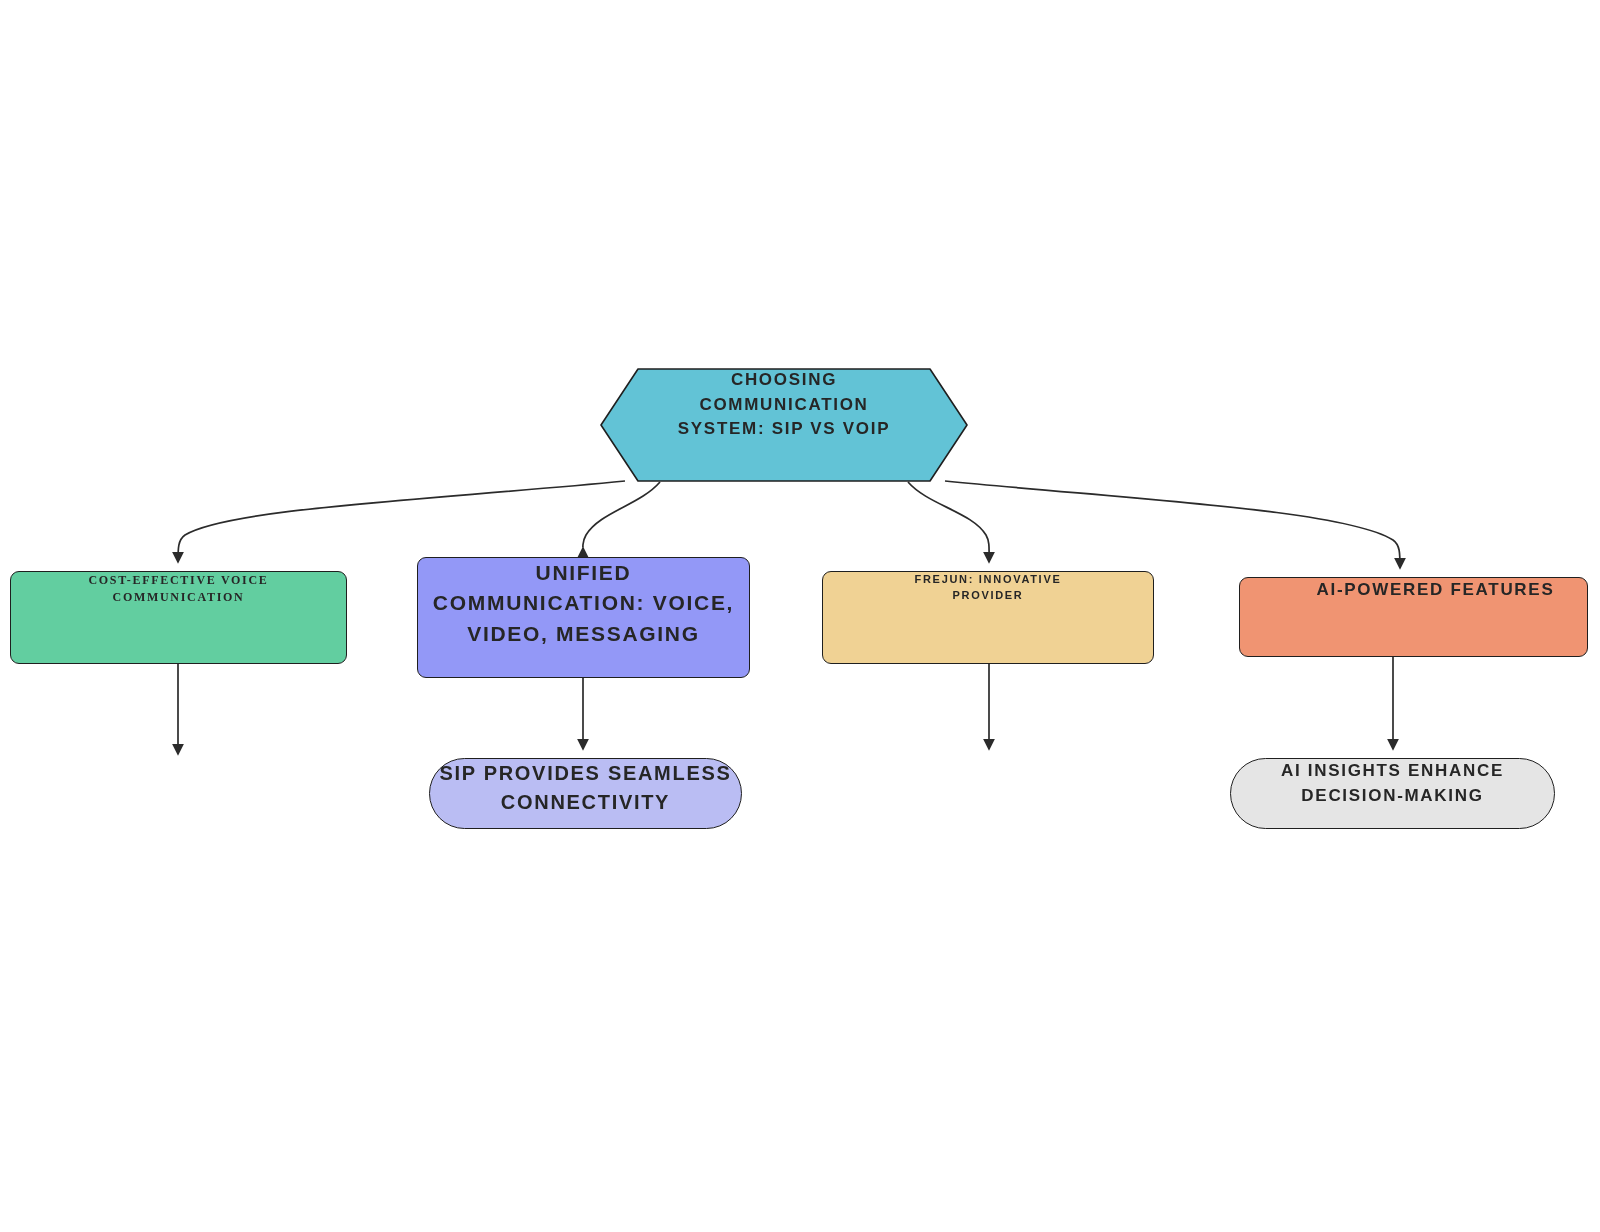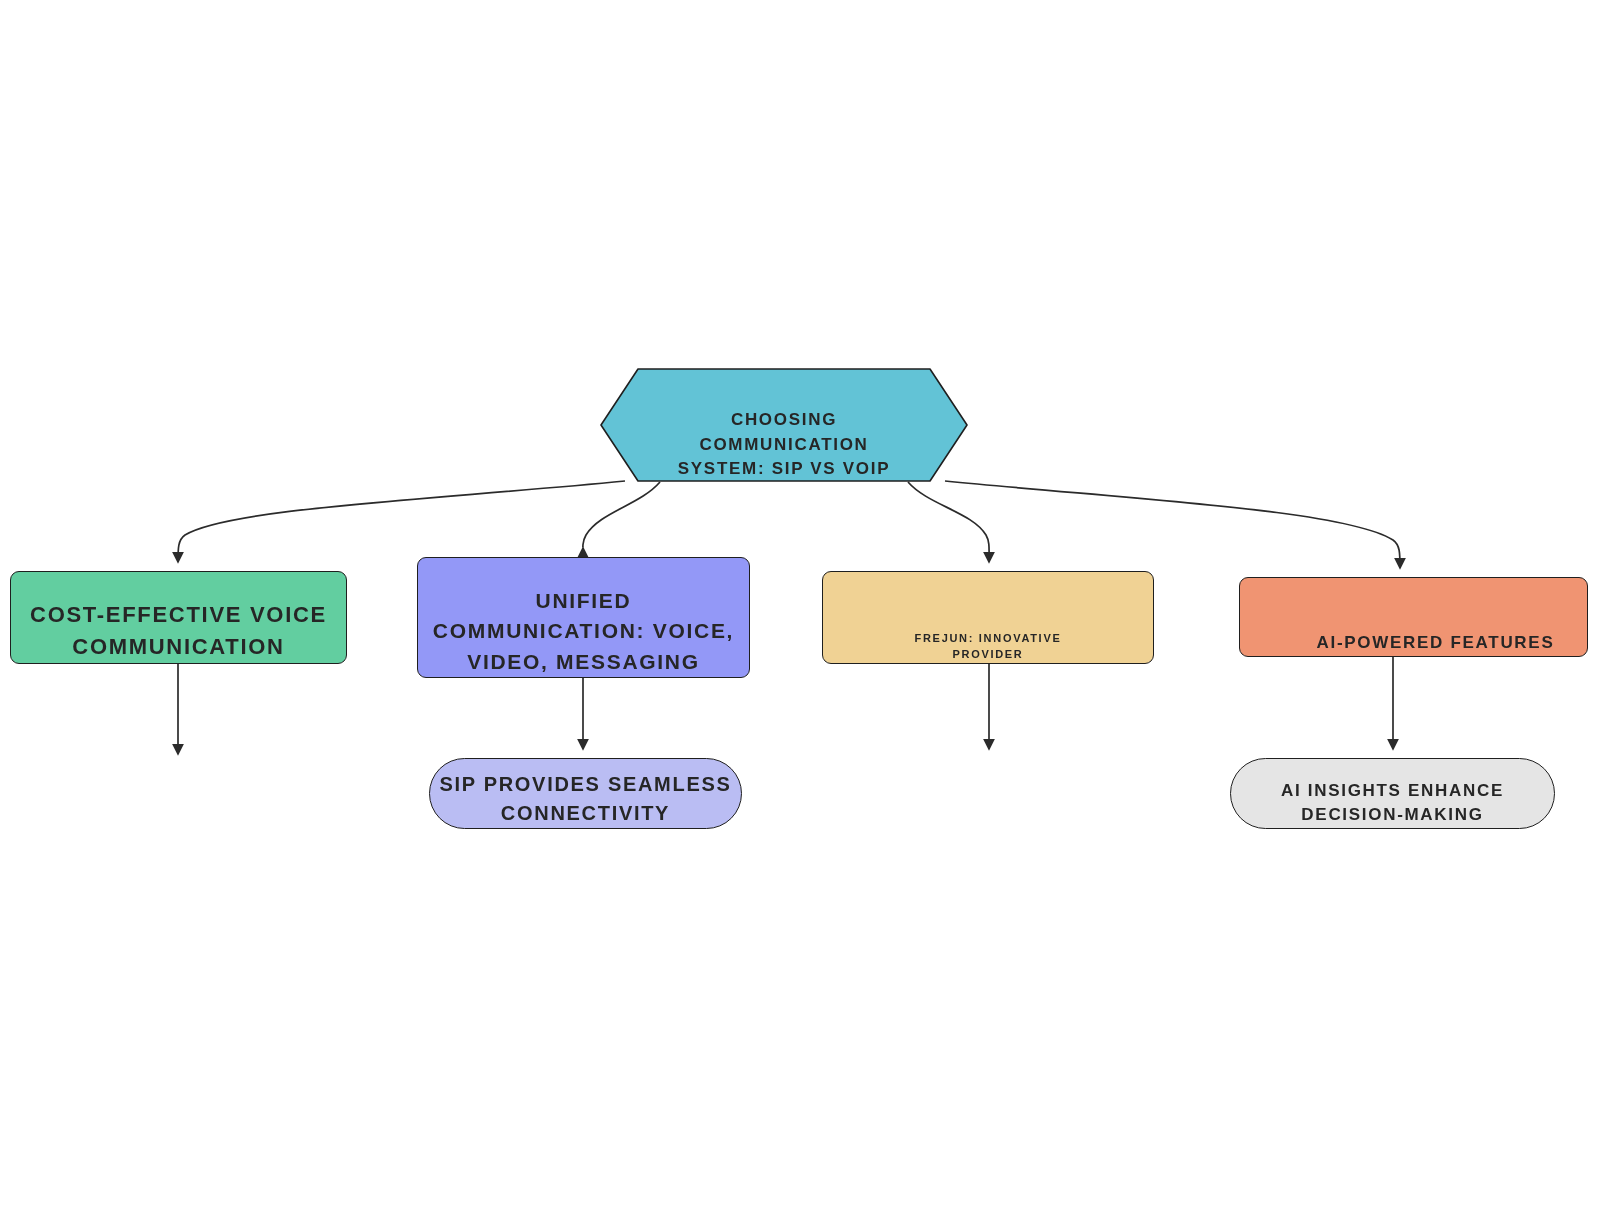--- a/index.html
+++ b/index.html
@@ -20,21 +20,21 @@
     left: 0;
     top: 0;
     width: 1600px;
     height: 1232px;
     pointer-events: none;
   }
   .node {
     position: absolute;
     box-sizing: border-box;
     display: flex;
-    align-items: flex-end;
+    align-items: flex-start;
     justify-content: center;
     text-align: center;
     border: 1.6px solid #1f1f1f;
     color: #262626;
     font-weight: 700;
     letter-spacing: 1.7px;
     line-height: 1.45;
     text-transform: uppercase;
     white-space: pre-line;
   }
@@ -88,21 +88,21 @@
 
   <div class="node hex" id="node-root" style="left: 600px; top: 368px; width: 368px; height: 114px; color: rgb(38, 38, 38); font-size: 17px;">
     <svg class="hex-svg" xmlns="http://www.w3.org/2000/svg" width="368" height="114" viewBox="0 0 368 114">
       <polygon points="38,1 330,1 367,57 330,113 38,113 1,57" fill="#62C3D6" stroke="#1f1f1f" stroke-width="1.6" stroke-linejoin="round"></polygon>
     </svg>
     <div class="hex-label">CHOOSING
 COMMUNICATION
 SYSTEM: SIP VS VOIP</div>
   </div>
 
-  <div class="node rect" id="node-branch-0" style="left: 10px; top: 571px; width: 337px; height: 93px; background: rgb(98, 206, 160); border-color: rgb(31, 31, 31); color: rgb(38, 38, 38); font-size: 22px;">
+  <div class="node rect" id="node-branch-0" style="left: 10px; top: 571px; width: 337px; height: 93px; background: rgb(98, 206, 160); border-color: rgb(31, 31, 31); color: rgb(38, 38, 38); font-size: 12px; font-family: Liberation Serif, serif;">
     <span>COST-EFFECTIVE VOICE
 COMMUNICATION</span>
   </div>
   <div class="node rect" id="node-branch-1" style="left: 417px; top: 557px; width: 333px; height: 121px; background: rgb(147, 152, 247); border-color: rgb(31, 31, 31); color: rgb(38, 38, 38); font-size: 21px;">
     <span>UNIFIED
 COMMUNICATION: VOICE,
 VIDEO, MESSAGING</span>
   </div>
   <div class="node rect" id="node-branch-2" style="left: 822px; top: 571px; width: 332px; height: 93px; background: rgb(240, 210, 148); border-color: rgb(31, 31, 31); color: rgb(38, 38, 38); font-size: 11px;">
     <span>FREJUN: INNOVATIVE

